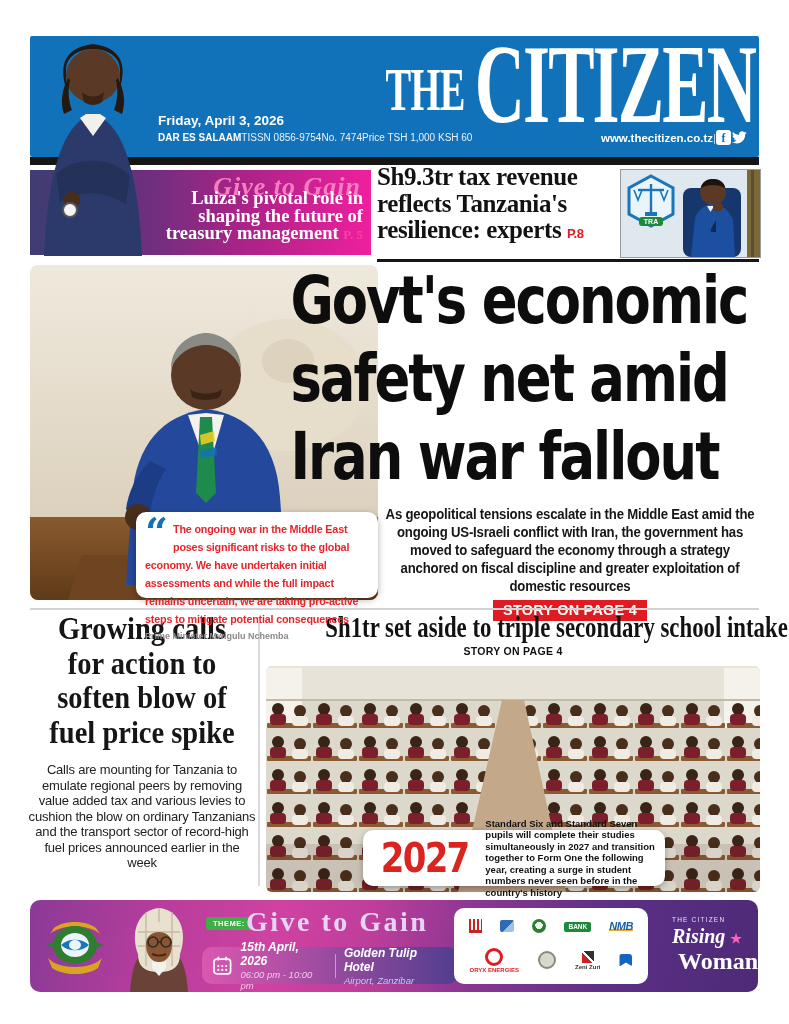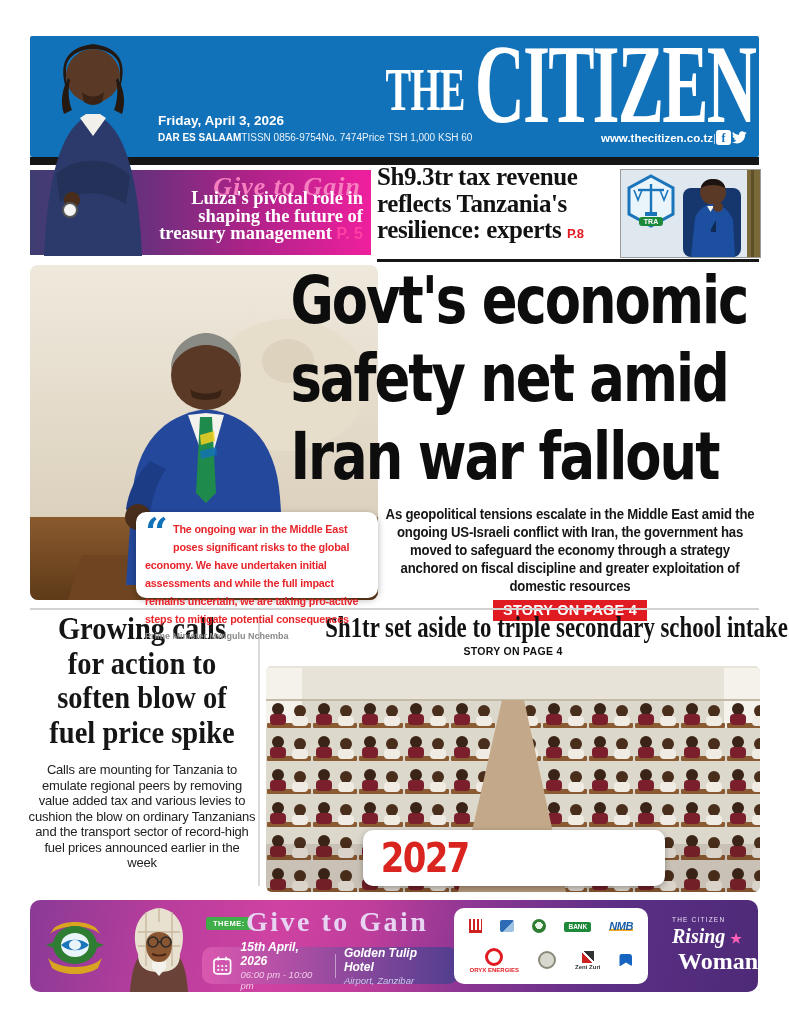--- a/index.html
+++ b/index.html
@@ -27,21 +27,21 @@
   .bar-under{left:30px;top:157px;width:729px;height:8px;background:#161616;}
 
   
   .promo{left:30px;top:170px;width:341px;height:85px;
          background:linear-gradient(90deg,#3e3d72,#6e2f7e 35%,#a92387 62%,#ef1f9e 100%);}
   .promo-brand{position:absolute;right:10px;top:2px;color:#f77fc0;
                font-family:"Liberation Serif",serif;font-style:italic;font-weight:bold;
                font-size:26px;letter-spacing:1px;}
   .promo-lines{position:absolute;right:8px;top:20px;text-align:right;color:#fff;
                font-family:"Liberation Serif",serif;font-weight:bold;font-size:18.5px;line-height:17.5px;}
-  .promo-pref{color:#ff3fa4;font-size:16px;font-family:Liberation Sans, sans-serif;}
+  .promo-pref{color:#ff3fa4;font-size:13px;font-family:Liberation Serif, serif;}
 
   
   .teaser{left:377px;top:164px;width:240px;}
   .teaser h2{margin:0;font-family:"Liberation Serif",serif;font-weight:bold;color:#121212;
              font-size:25px;line-height:26.5px;letter-spacing:-.4px;}
   .teaser .pref{color:#e01b22;font-size:13px;font-family:"Liberation Sans",sans-serif;
                 font-weight:bold;letter-spacing:-.5px;}
   .teaser-img{left:620px;top:169px;width:139px;height:87px;border:1px solid #9a9a9a;
               background:#cfd8e4;overflow:hidden;}
   .teaser-rule{left:377px;top:259px;width:382px;height:3px;background:#161616;}
@@ -291,20 +291,21 @@
       <rect x="0" y="2" width="36" height="60" fill="#f4f2ea"></rect>
       <rect x="458" y="2" width="36" height="60" fill="#f4f2ea"></rect>
       <line x1="0" y1="34" x2="494" y2="34" stroke="#c3bba8" stroke-width="2"></line>
       <rect y="34" width="494" height="192" fill="url(#pupils)"></rect>
       <polygon points="236,34 258,34 300,226 192,226" fill="#c3a98a"></polygon>
       <rect y="178" width="494" height="48" fill="rgba(60,30,20,.12)"></rect>
     </svg>
   </div>
   <div class="abs year-box">
     <div class="year">2027</div>
+    <div class="year-cap">Standard Six and Standard Seven pupils will complete their studies simultaneously in 2027 and transition together to Form One the following year, creating a surge in student numbers never seen before in the country's history</div>
   </div>
 
   <div class="abs banner">
     <svg style="position:absolute;left:14px;top:18px;" width="62" height="56" viewBox="0 0 62 56">
       <path d="M4 40 C14 52 48 52 58 40 L54 50 C42 58 20 58 8 50 Z" fill="#d9a520"></path>
       <path d="M6 16 C16 6 46 6 56 16 L52 10 C42 2 20 2 10 10 Z" fill="#d9a520"></path>
       <ellipse cx="31" cy="27" rx="22" ry="19" fill="#2e7d32"></ellipse>
       <ellipse cx="31" cy="27" rx="14" ry="12" fill="#eaf4fb"></ellipse>
       <path d="M17 27 C24 20 38 20 45 27 C38 34 24 34 17 27 Z" fill="#1b75bb"></path>
       <ellipse cx="31" cy="27" rx="6" ry="5" fill="#eaf4fb"></ellipse>

